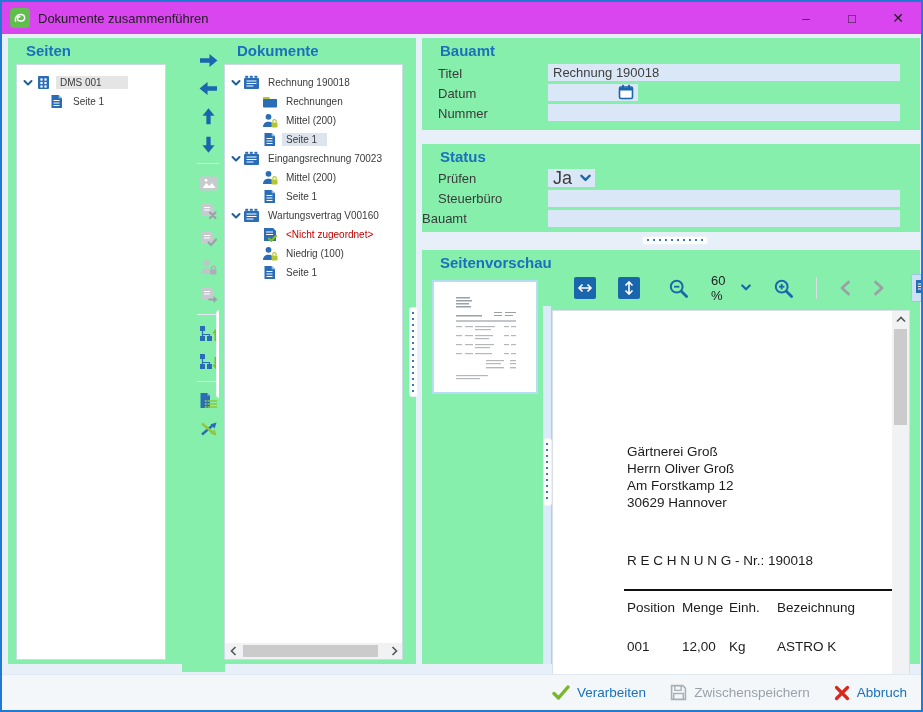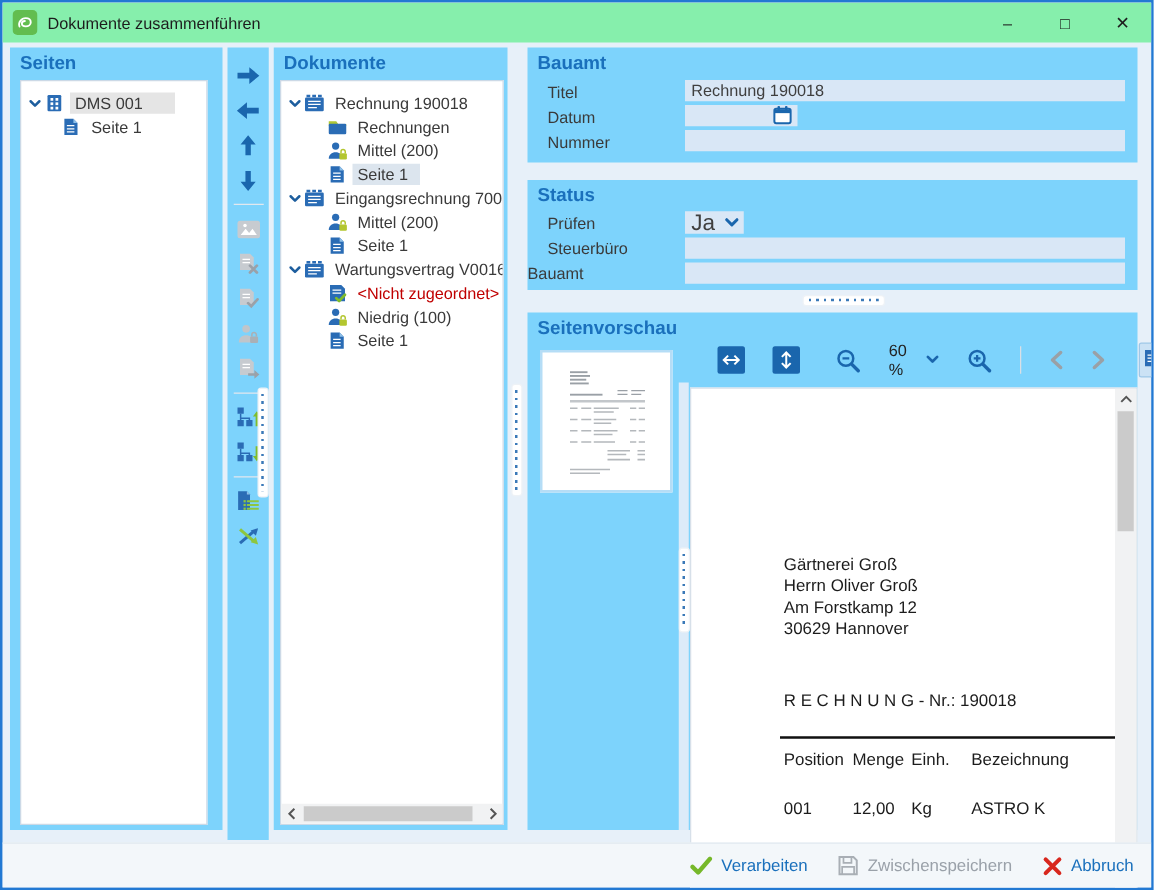--- a/index.html
+++ b/index.html
@@ -2,32 +2,32 @@
 <html lang="de"><head>
 <meta charset="utf-8">
 <style>
   html,body{margin:0;padding:0;background:#fff;}
   #win{
     position:relative;width:919px;height:708px;border:2px solid #2279d3;
     background:#e7f0f9;font-family:"Liberation Sans",sans-serif;overflow:hidden;
     -webkit-font-smoothing:antialiased;
   }
   
-  #titlebar{position:absolute;left:0;top:0;width:100%;height:32px;background:#86efac;display:flex;align-items:center;}
+  #titlebar{position:absolute;left:0;top:0;width:100%;height:32px;background:#d946ef;display:flex;align-items:center;}
   #app-icon{margin:0 8px 0 8px;width:20px;height:20px;}
   #title-text{font-size:13px;color:#1d1d1d;}
   #win-controls{position:absolute;right:0;top:0;height:32px;display:flex;}
   .wc{width:46px;height:32px;display:flex;align-items:center;justify-content:center;font-size:13px;color:#1d1d1d;cursor:default;}
   .wc.close{font-size:14px;}
   
-  .panel{position:absolute;background:#7dd3fc;}
+  .panel{position:absolute;background:#86efac;padding-left:10px;}
   .sec-h{font-size:15px;font-weight:700;color:#1a70bc;padding:4px 0 0 8px;white-space:nowrap;}
   .treebox{position:absolute;background:#fff;border:1px solid #ccd9e6;overflow:hidden;}
   
-  .trow{display:flex;align-items:center;height:19px;font-size:13px;color:#3a3a3a;white-space:nowrap;padding-left:4px;}
+  .trow{display:flex;align-items:center;height:19px;font-size:10px;color:#3a3a3a;white-space:nowrap;padding-left:4px;}
   .chev{width:13px;flex:none;display:flex;align-items:center;justify-content:center;}
   .ind{width:13px;flex:none;}
   .ind2{width:31px;flex:none;}
   .ticon{width:19px;height:16px;flex:none;display:flex;align-items:center;justify-content:center;margin-right:3px;}
   .tlabel{padding:1px 4px;}
   .tlabel.sel{background:#dce5ee;padding-right:10px;}
   .tlabel.selw{background:#e5e5e5;padding-right:26px;}
   .tlabel.red{color:#c00000;}
   
   #mtoolbar{display:flex;flex-direction:column;align-items:center;padding-top:8px;}

